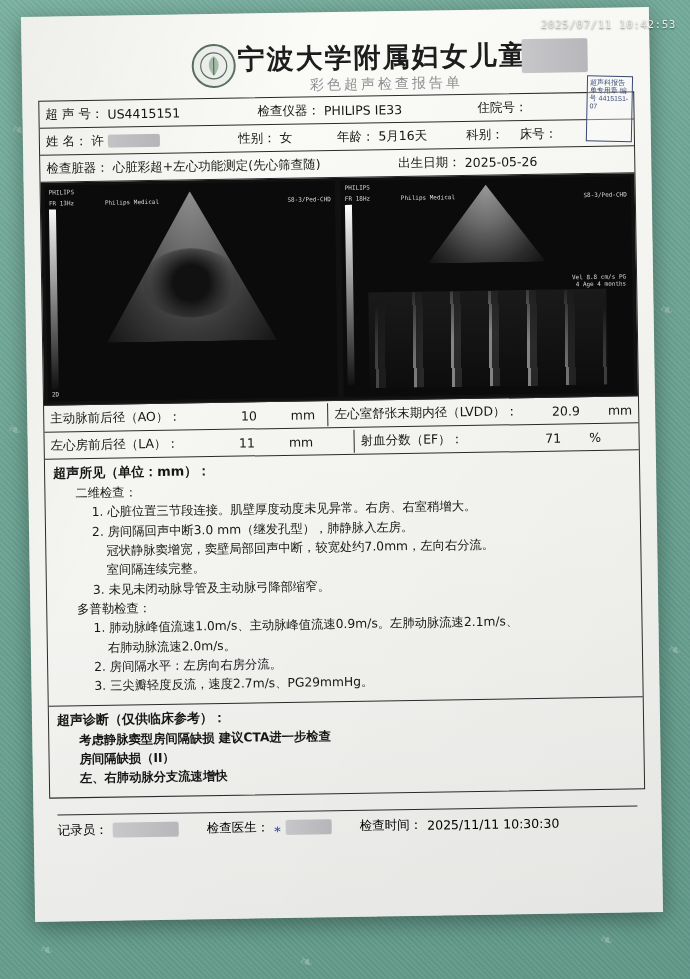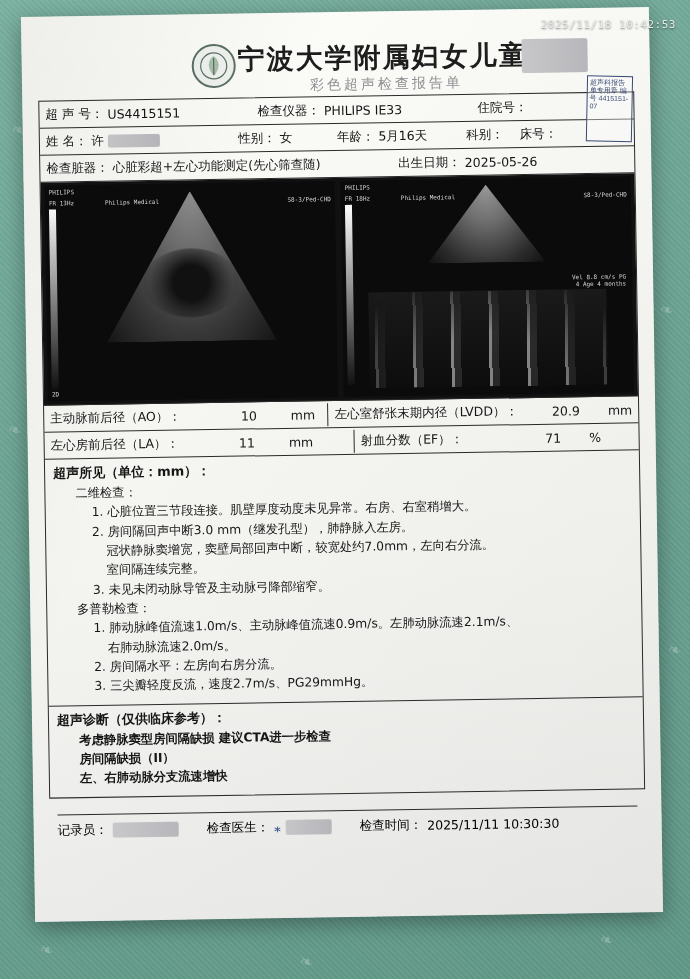--- a/index.html
+++ b/index.html
@@ -137,21 +137,21 @@
 
 <div class="bg"></div>
 <div class="leaf" style="left:12px;top:120px;">❧</div>
 <div class="leaf" style="left:8px;top:420px;">❧</div>
 <div class="leaf" style="left:660px;top:300px;">❧</div>
 <div class="leaf" style="left:668px;top:640px;">❧</div>
 <div class="leaf" style="left:40px;top:940px;">❧</div>
 <div class="leaf" style="left:300px;top:952px;">❧</div>
 <div class="leaf" style="left:600px;top:930px;">❧</div>
 
-<div class="timestamp">2025/11/18 10:42:53</div>
+<div class="timestamp">2025/07/11 10:42:53</div>
 
 <div class="paper">
 
   <div class="hdr">
     <div class="logo">
       <svg width="30" height="30" viewBox="0 0 30 30">
         <circle cx="15" cy="15" r="13" fill="none" stroke="#5c6f63" stroke-width="1.2"></circle>
         <path d="M15 5 C9 9 8 17 15 25 C22 17 21 9 15 5 Z" fill="#8aa88f" opacity="0.7"></path>
         <path d="M15 7 L15 24" stroke="#46604d" stroke-width="1"></path>
       </svg>

